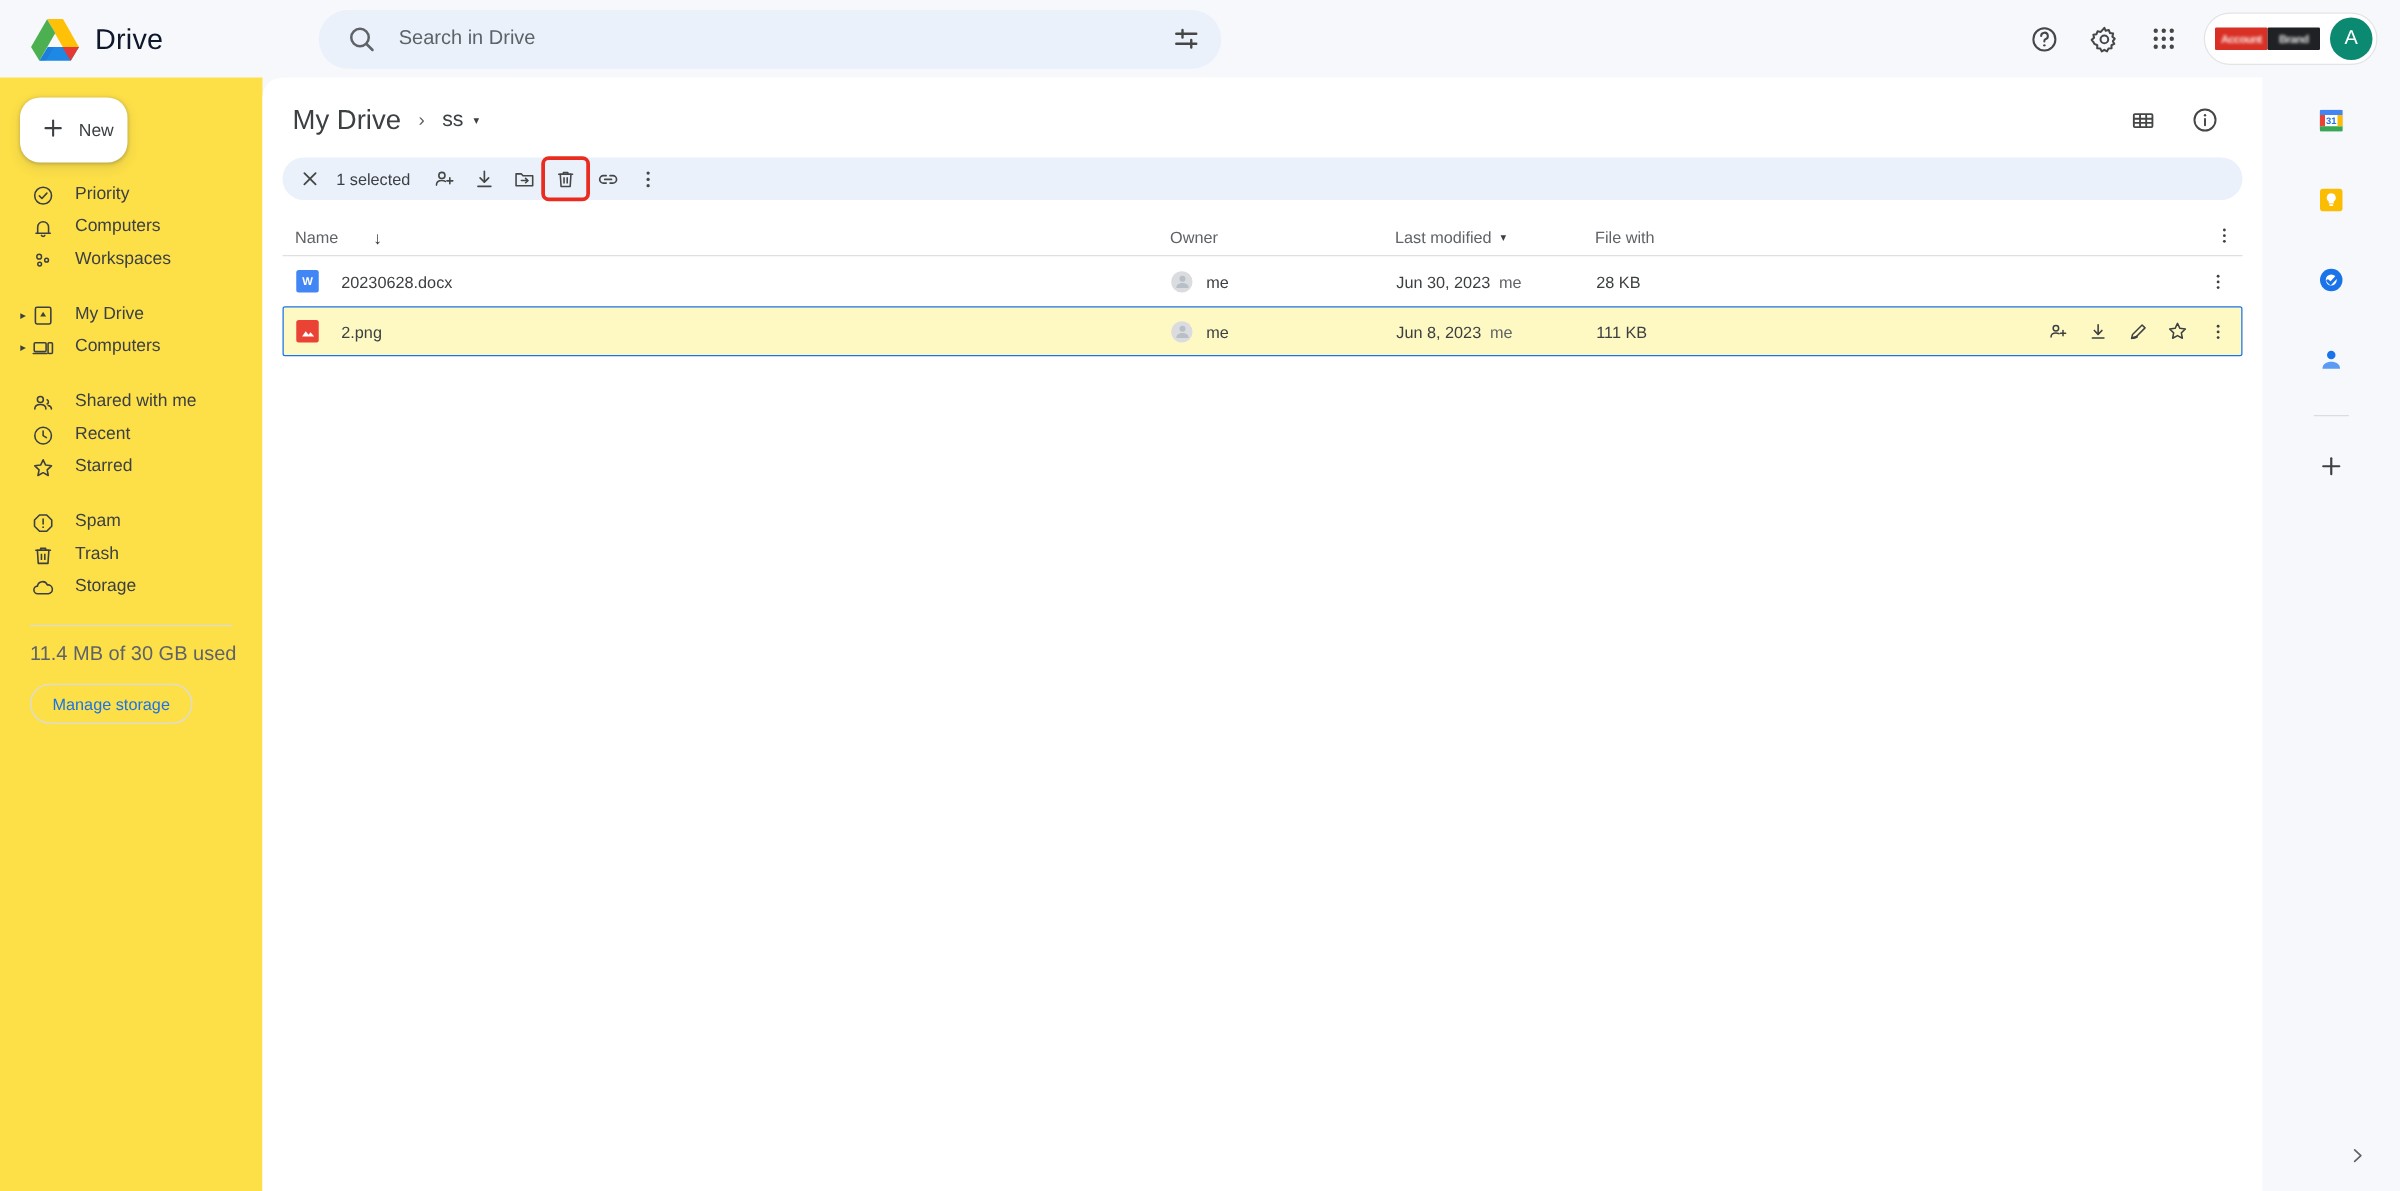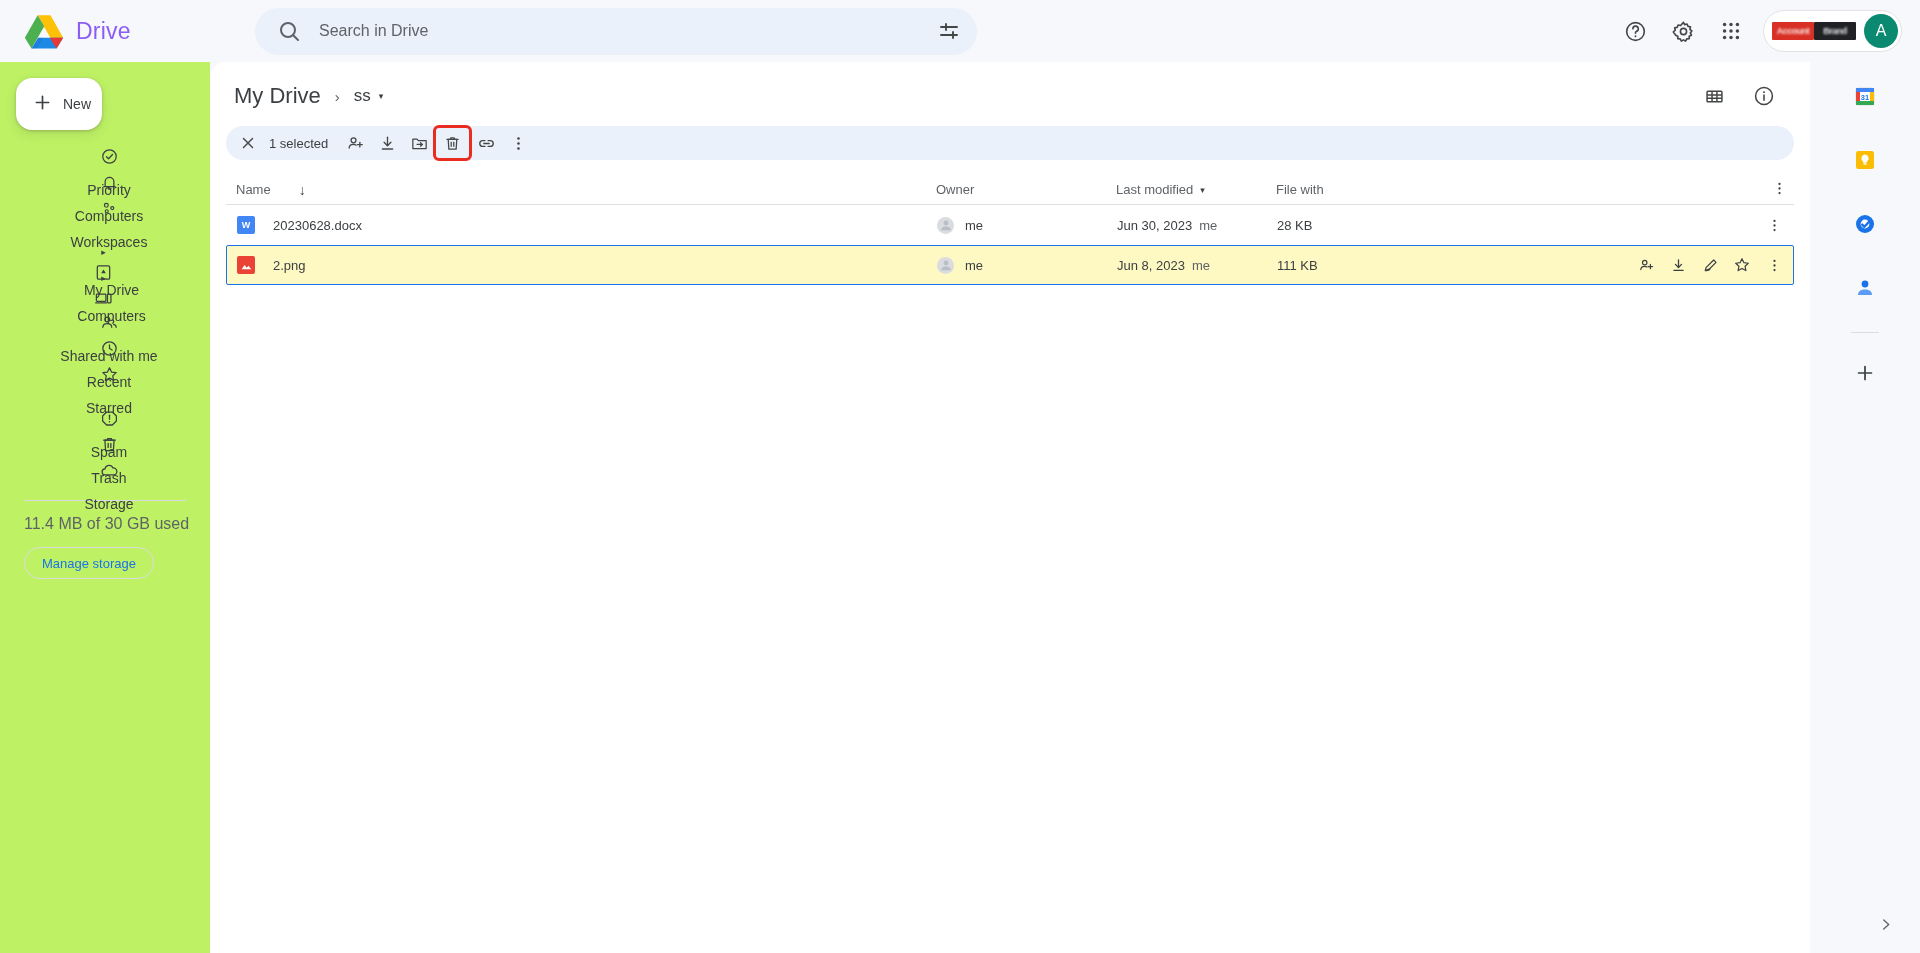--- a/index.html
+++ b/index.html
@@ -12,21 +12,21 @@
   body { position: relative; }
 
   
   .topbar {
     position: absolute; top: 0; left: 0; width: 1920px; height: 62px;
     display: flex; align-items: center;
     background: #f6f8fc;
   }
   .brand { display: flex; align-items: center; gap: 12px; padding-left: 24px; width: 240px; }
   .drive-logo { width: 40px; height: 36px; position: relative; }
-  .drive-title { font-size: 23px; color: #8b5cf6; letter-spacing: .2px; }
+  .drive-title { font-size: 23px; color: #0f172a; letter-spacing: .2px; }
 
   .searchwrap {
     margin-left: 15px;
     width: 722px; height: 47px;
     background: #eaf1fb; border-radius: 24px;
     display: flex; align-items: center; padding: 0 16px;
   }
   .search-icon { width: 24px; height: 24px; color: #5f6368; flex: 0 0 auto; margin-left: 6px;}
   .search-input {
     flex: 1; border: none; outline: none; background: transparent;
@@ -58,36 +58,36 @@
   .avatar {
     width: 34px; height: 34px; border-radius: 50%;
     background: #0b8a71; color: #fff;
     display: flex; align-items: center; justify-content: center;
     font-size: 16px;
   }
 
   
   .sidebar {
     position: absolute; top: 62px; left: 0; width: 210px; height: 891px;
-    background: #bef264; padding-top: 8px;
+    background: #fde047; padding-top: 8px;
   }
   .newbtn {
     margin: 8px 0 0 16px; width: 86px; height: 52px;
     background: #fff; border: none; border-radius: 16px;
     box-shadow: 0 1px 3px rgba(60,64,67,.3), 0 4px 8px 3px rgba(60,64,67,.08);
     display: flex; align-items: center; gap: 10px; padding-left: 16px;
     cursor: pointer; font-size: 14px; color: #3c4043;
   }
   .nav { margin-top: 16px; }
   .navgroup { padding: 0; }
   .navitem {
-    height: 26px; display: flex; align-items: center;
+    height: 26px; display: flex; 
     padding-left: 24px; gap: 16px; cursor: pointer;
     border-radius: 0 16px 16px 0; margin-right: 16px;
-    font-size: 14px; color: #3c4043; position: relative; flex-direction: column;
+    font-size: 14px; color: #3c4043; position: relative;
   }
   .navitem .ic { width: 20px; height: 20px; color: #3c4043; flex: 0 0 auto;
                  display: flex; align-items: center; justify-content: center; }
   .navitem.has-caret { padding-left: 13px; gap: 0; }
   .caret {
     width: 11px; height: 20px; display: flex; align-items: center; justify-content: center;
     color: #3c4043; font-size: 9px; flex: 0 0 auto;
   }
   .navitem.has-caret .ic { margin-left: 0px; }
   .navitem.has-caret .lbl { margin-left: 16px; }

